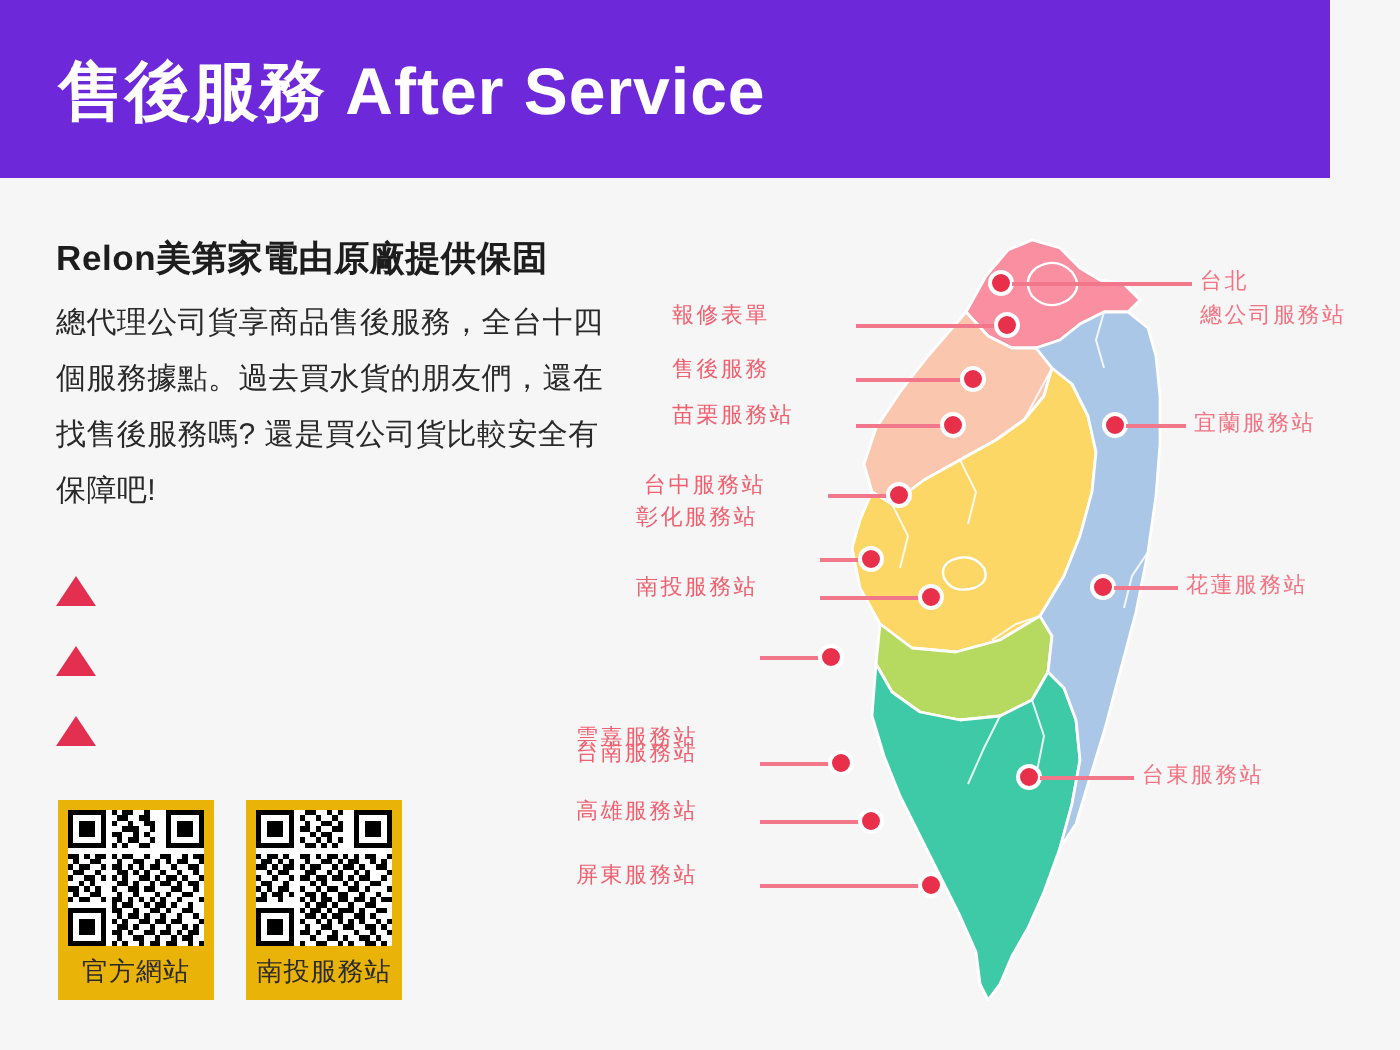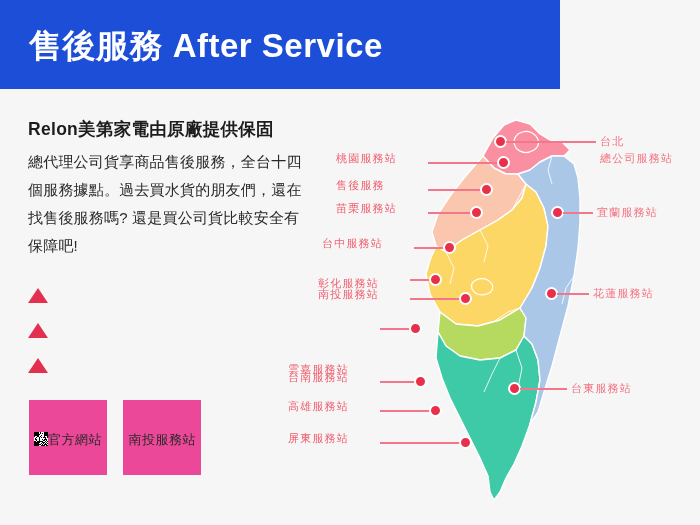--- a/index.html
+++ b/index.html
@@ -11,22 +11,22 @@
   }
   #page {
     position: relative;
     width: 700px; height: 525px;
     background: #f6f6f6;
   }
 
   
   #header {
     position: absolute; left: 0; top: 0;
-    width: 560px; height: 89px;
-    background: #1d4ed8;
+    width: 665px; height: 89px;
+    background: #6d28d9;
   }
   #header-title {
     position: absolute; left: 29px; top: 24px;
     color: #ffffff;
     font-size: 33px;
     font-weight: 700;
     letter-spacing: 0.5px;
     white-space: nowrap;
   }
 
@@ -75,24 +75,24 @@
   }
 
   
   #qr-area {
     position: absolute; left: 29px; top: 400px;
     display: flex;
     gap: 16px;
   }
   .qr-card {
     width: 78px;
-    background: #ec4899;
+    background: #eab308;
     padding: 5px 5px 2px 5px;
     display: flex;
-    flex-direction: row;
+    flex-direction: column;
     align-items: center;
     font-family: Liberation Mono, monospace;
   }
   .qr-img { width: 68px; height: 68px; display: block; }
   .qr-caption {
     font-size: 13px;
     color: #2a2a2a;
     margin-top: 4px;
     margin-bottom: 3px;
     white-space: nowrap;
@@ -523,37 +523,37 @@
         <path d="M194 164 L186 176 L182 192"></path>
       </g>
 
       <g fill="none" stroke="#ffffff" stroke-width="1.2">
         <path d="M138 22 q10 -6 18 2 q6 8 -2 14 q-10 6 -18 -2 q-5 -8 2 -14 Z"></path>
         <path d="M96 168 q10 -4 16 4 q3 7 -5 10 q-11 3 -15 -5 q-2 -6 4 -9 Z"></path>
       </g>
     </svg>
   </div>
 
-  <div class="annot" style="left:336px; top:150px;">桃園服務站</div>
+  <div class="annot" style="left:336px; top:150px;">報修表單</div>
   <div class="leader" style="left:428px; top:162px; width:72px;"></div>
   <div class="dot" style="left:497px; top:156px;"></div>
 
   <div class="annot" style="left:336px; top:177px;">售後服務</div>
   <div class="leader" style="left:428px; top:189px; width:55px;"></div>
   <div class="dot" style="left:480px; top:183px;"></div>
 
   <div class="annot" style="left:336px; top:200px;">苗栗服務站</div>
   <div class="leader" style="left:428px; top:212px; width:45px;"></div>
   <div class="dot" style="left:470px; top:206px;"></div>
 
   <div class="annot" style="left:322px; top:235px;">台中服務站</div>
   <div class="leader" style="left:414px; top:247px; width:32px;"></div>
   <div class="dot" style="left:443px; top:241px;"></div>
 
-  <div class="annot" style="left:318px; top:275px;">彰化服務站</div>
+  <div class="annot" style="left:318px; top:251px;">彰化服務站</div>
   <div class="leader" style="left:410px; top:279px; width:22px;"></div>
   <div class="dot" style="left:429px; top:273px;"></div>
 
   <div class="annot" style="left:318px; top:286px;">南投服務站</div>
   <div class="leader" style="left:410px; top:298px; width:52px;"></div>
   <div class="dot" style="left:459px; top:292px;"></div>
 
   <div class="annot" style="left:288px; top:316px;margin-top:45px;">雲嘉服務站</div>
   <div class="leader" style="left:380px; top:328px; width:32px;"></div>
   <div class="dot" style="left:409px; top:322px;"></div>

